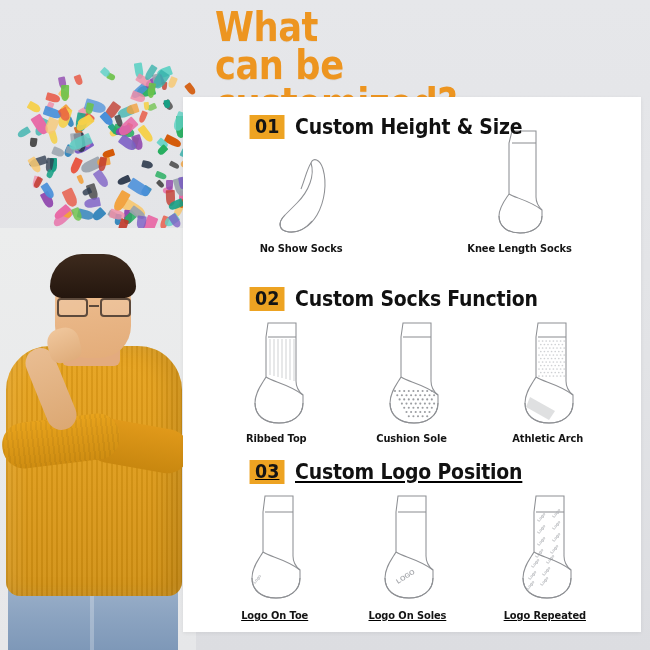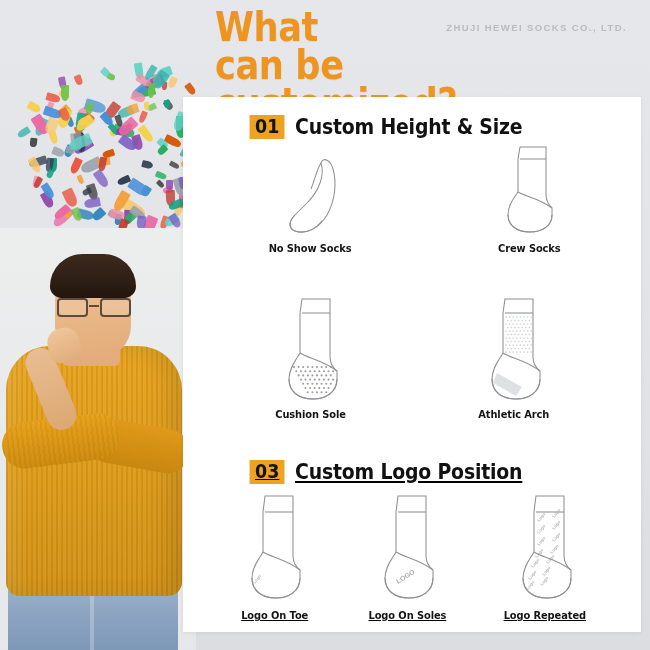--- a/index.html
+++ b/index.html
@@ -337,21 +337,20 @@
   </div>
   <div class="m-forearm"></div>
   <div class="m-hand"></div>
 </div>
 
 <div class="header">
   <div class="title">
     <span>What</span>
     <span class="l2">can be customized?</span>
   </div>
-  <div class="company">ZHUJI HEWEI SOCKS CO., LTD.</div>
 </div>
 
 <div class="panel">
 
   <div class="sec" id="sec1">
     <div class="sec-head">
       <span class="badge">01</span>
       <span class="sec-title">Custom Height &amp; Size</span>
     </div>
     <div class="row" style="margin-top:6px;margin-left:8px;">
@@ -359,36 +358,58 @@
         <svg class="art" width="72" height="92" viewBox="0 0 72 92">
           <path class="ln" d="M46 18 C50 30 44 46 32 58 L20 70 C12 78 14 86 24 87 C36 88 46 80 52 70 C60 56 62 38 58 24 C55 14 48 12 46 18 Z"></path>
           <path class="ln2" d="M20 70 C12 78 14 86 24 87 C33 88 41 83 47 76"></path>
           <path class="ln2" d="M46 18 C42 24 40 34 36 44"></path>
         </svg>
         <div class="cap">No Show Socks</div>
       </div>
 
 
 
+
       <div class="cell">
         <svg class="art" width="72" height="92" viewBox="0 0 72 92">
-          <path class="ln" d="M26 2 L52 2 L52 50 C52 56 54 59 58 63 L58 70 C58 81 48 87 36 87 C22 87 14 80 14 70 C14 60 20 53 24 47 L24 14 Z"></path>
-          <line class="ln2" x1="26" y1="14" x2="52" y2="14"></line>
-          <path class="ln2" d="M24 47 C30 51 45 53 58 63"></path>
-          <path class="ln2" d="M14 70 C14 81 24 87 36 87 C48 87 58 81 58 70"></path>
-        </svg>
-        <div class="cap">Crew Socks</div>
-      </div>
-
+          <path class="ln" d="M28 -14 L52 -14 L52 52 C52 58 54 61 58 65 L58 71 C58 82 48 88 36 88 C23 88 15 81 15 71 C15 62 21 55 25 49 L25 -2 Z"></path>
+          <line class="ln2" x1="28" y1="-2" x2="52" y2="-2"></line>
+          <path class="ln2" d="M25 49 C31 53 45 55 58 65"></path>
+          <path class="ln2" d="M15 71 C15 82 24 88 36 88 C48 88 58 82 58 71"></path>
+        </svg>
+        <div class="cap">Knee Length Socks</div>
+      </div>
     </div>
   </div>
 
   <div class="sec" id="sec2">
+    <div class="sec-head">
+      <span class="badge">02</span>
+      <span class="sec-title">Custom Socks Function</span>
+    </div>
     <div class="row" style="margin-top:8px; padding:0 26px;">
 
+      <div class="cell">
+        <svg class="art" width="78" height="108" viewBox="0 0 78 108">
+          <path class="ln" d="M30 4 L58 4 L58 62 C58 68 60 72 65 76 L65 84 C65 97 54 104 41 104 C26 104 17 96 17 84 C17 73 24 65 28 58 L28 18 Z"></path>
+          <line class="ln2" x1="30" y1="18" x2="58" y2="18"></line>
+          <g stroke="#c3c5c8" stroke-width="0.8">
+            <line x1="32" y1="20" x2="32" y2="56"></line>
+              <line x1="36" y1="20" x2="36" y2="57"></line>
+            <line x1="40" y1="20" x2="40" y2="58"></line>
+              <line x1="44" y1="20" x2="44" y2="59"></line>
+            <line x1="48" y1="20" x2="48" y2="60"></line>
+              <line x1="52" y1="20" x2="52" y2="61"></line>
+            <line x1="56" y1="20" x2="56" y2="62"></line>
+          </g>
+          <path class="ln2" d="M28 58 C35 63 51 65 65 76"></path>
+          <path class="ln2" d="M17 84 C17 97 27 104 41 104 C54 104 65 97 65 84"></path>
+        </svg>
+        <div class="cap">Ribbed Top</div>
+      </div>
 
       <div class="cell">
         <svg class="art" width="78" height="108" viewBox="0 0 78 108">
           <path class="ln" d="M30 4 L58 4 L58 62 C58 68 60 72 65 76 L65 84 C65 97 54 104 41 104 C26 104 17 96 17 84 C17 73 24 65 28 58 L28 18 Z"></path>
           <line class="ln2" x1="30" y1="18" x2="58" y2="18"></line>
           <path class="ln2" d="M28 58 C35 63 51 65 65 76"></path>
           <path class="ln2" d="M17 84 C17 97 27 104 41 104 C54 104 65 97 65 84"></path>
           <g id="dots-cushion" fill="#9b9da1">
               <circle cx="22" cy="72" r="1.05"></circle>
               <circle cx="26.6" cy="72" r="1.05"></circle>

